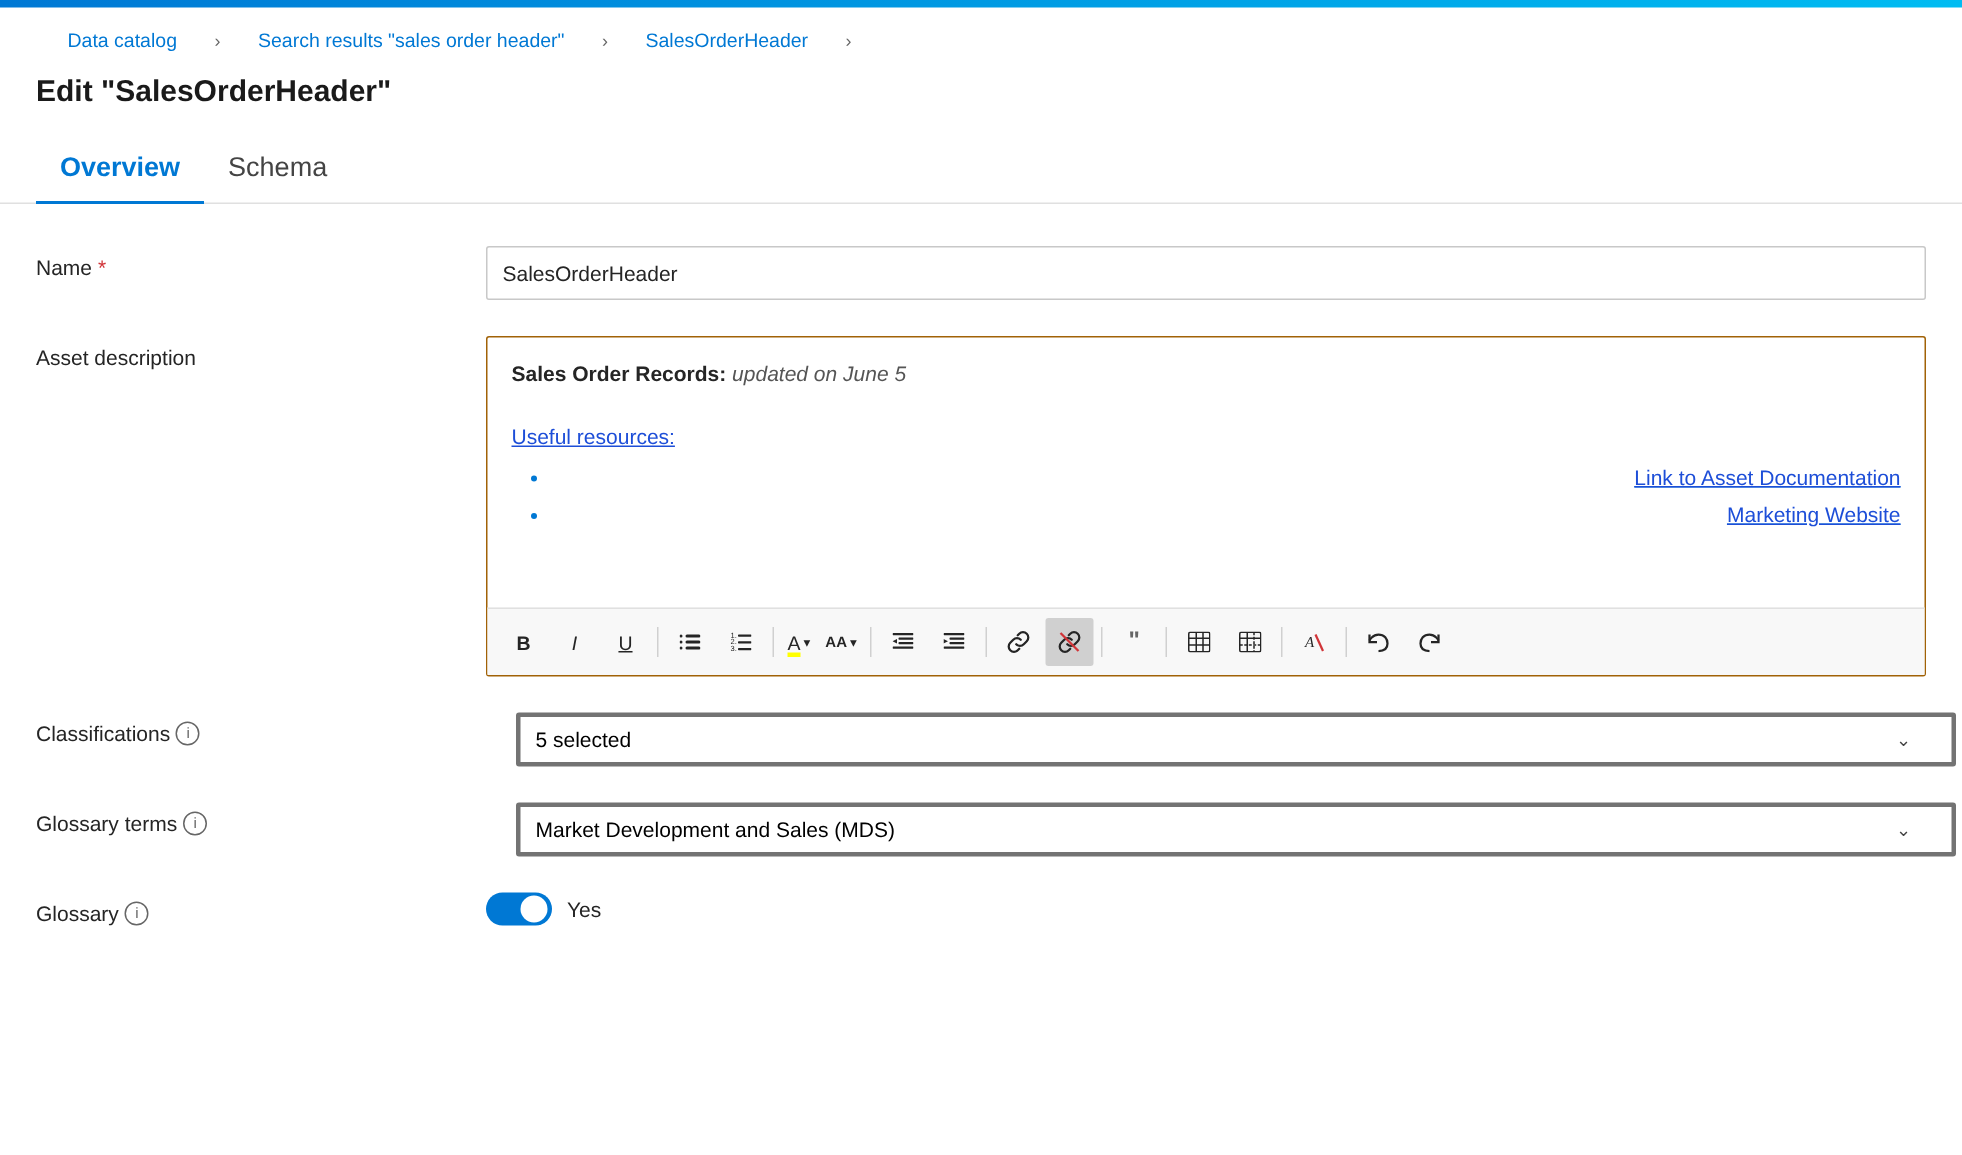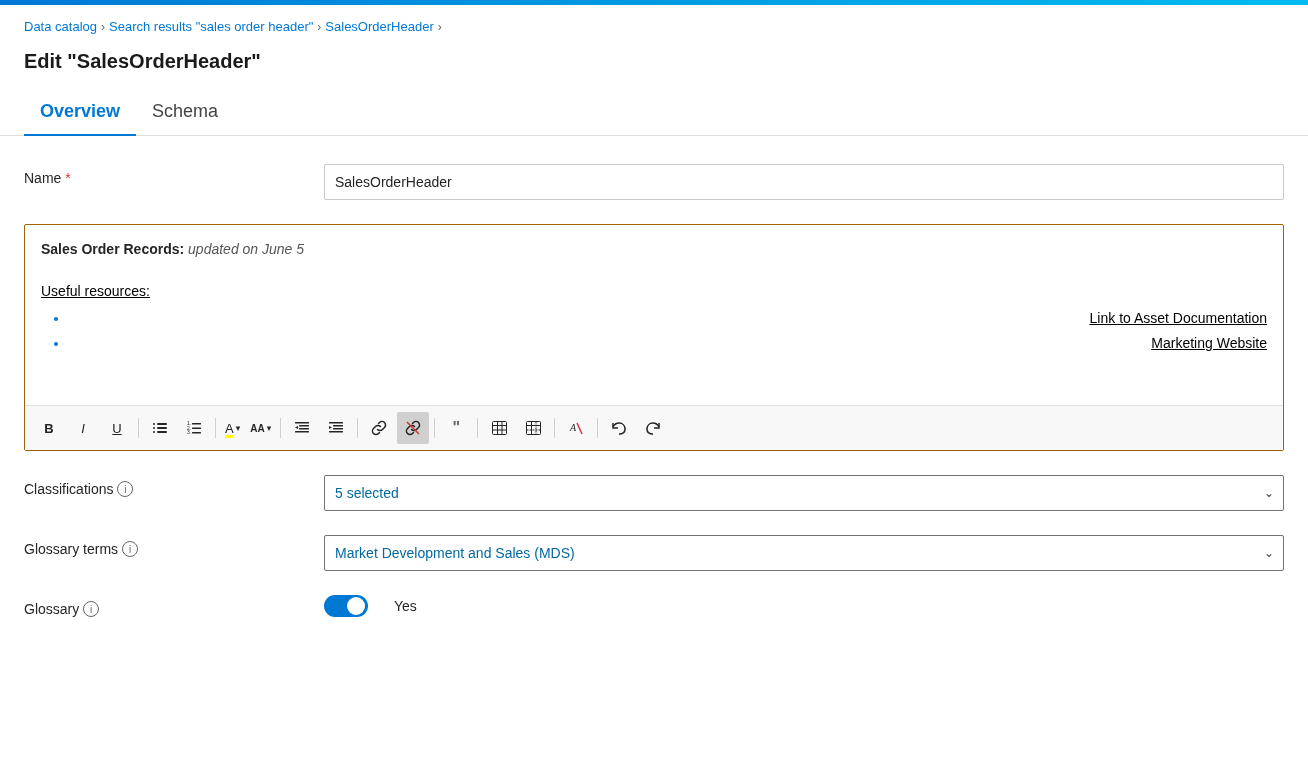--- a/index.html
+++ b/index.html
@@ -11,21 +11,21 @@
     }
 
     .breadcrumb {
       display: flex;
       align-items: center;
       padding: 14px 24px 8px 24px;
       font-size: 13px;
       color: #0078d4;
       gap: 4px;
     }
-    .breadcrumb span { color: #0078d4; cursor: pointer; }
+    .breadcrumb span { color: #0078d4; cursor: pointer; margin-left: 21px; }
     .breadcrumb .sep { color: #666; font-size: 12px; }
 
     .page-title {
       padding: 8px 24px 16px 24px;
       font-size: 20px;
       font-weight: 600;
       color: #1a1a1a;
     }
 
     .tabs {
@@ -104,21 +104,21 @@
     .editor-content {
       padding: 14px 16px;
       min-height: 180px;
       font-size: 14px;
       line-height: 1.5;
     }
 
     .editor-content .bold-text { font-weight: 700; }
     .editor-content .italic-text { font-style: italic; color: #555; }
     .editor-content .link-underline {
-      color: #000000;
+      color: #1d4ed8;
       text-decoration: underline;
       cursor: pointer;
     }
     .editor-content ul {
       margin-left: 28px;
       margin-top: 6px;
       text-align: right;
     }
     .editor-content ul li {
       margin-bottom: 4px;
@@ -178,45 +178,46 @@
     }
     .chevron-small { font-size: 9px; }
 
     .select-wrapper {
       position: relative;
       width: 100%;
     }
     .select-display {
       width: 100%;
       height: 36px;
-      border: 1px solid #737373;
+      border: 3px solid #737373;
       border-radius: 2px;
       padding: 0 36px 0 10px;
       font-size: 14px;
-      color: #0369a1;
+      color: #000000;
       background: #fff;
       display: flex;
       align-items: center;
       justify-content: space-between;
       cursor: pointer;
+      margin-left: 20px;
     }
     .select-arrow {
       position: absolute;
       right: 10px;
       top: 50%;
       transform: translateY(-50%);
       pointer-events: none;
       font-size: 12px;
       color: #444;
     }
 
     .toggle-row {
       display: flex;
       align-items: center;
-      gap: 26px;
+      gap: 10px;
     }
 
     .toggle {
       width: 44px;
       height: 22px;
       background: #0078d4;
       border-radius: 11px;
       position: relative;
       cursor: pointer;
       display: flex;
@@ -263,20 +264,23 @@
     <div class="form-label">
       <span>Name</span>
       <span class="required-star">*</span>
     </div>
     <div class="form-control">
       <input type="text" class="text-input" value="SalesOrderHeader" style="">
     </div>
   </div>
 
   <div class="form-row">
+    <div class="form-label">
+      <span>Asset description</span>
+    </div>
     <div class="form-control">
       <div class="rich-text-editor">
         <div class="editor-content" contenteditable="true" style="">
           <p>
             <span class="bold-text">Sales Order Records:</span><span class="italic-text"> updated on June 5</span>
           </p>
           <br>
           <p>
             <span class="link-underline">Useful resources:</span>
           </p>

